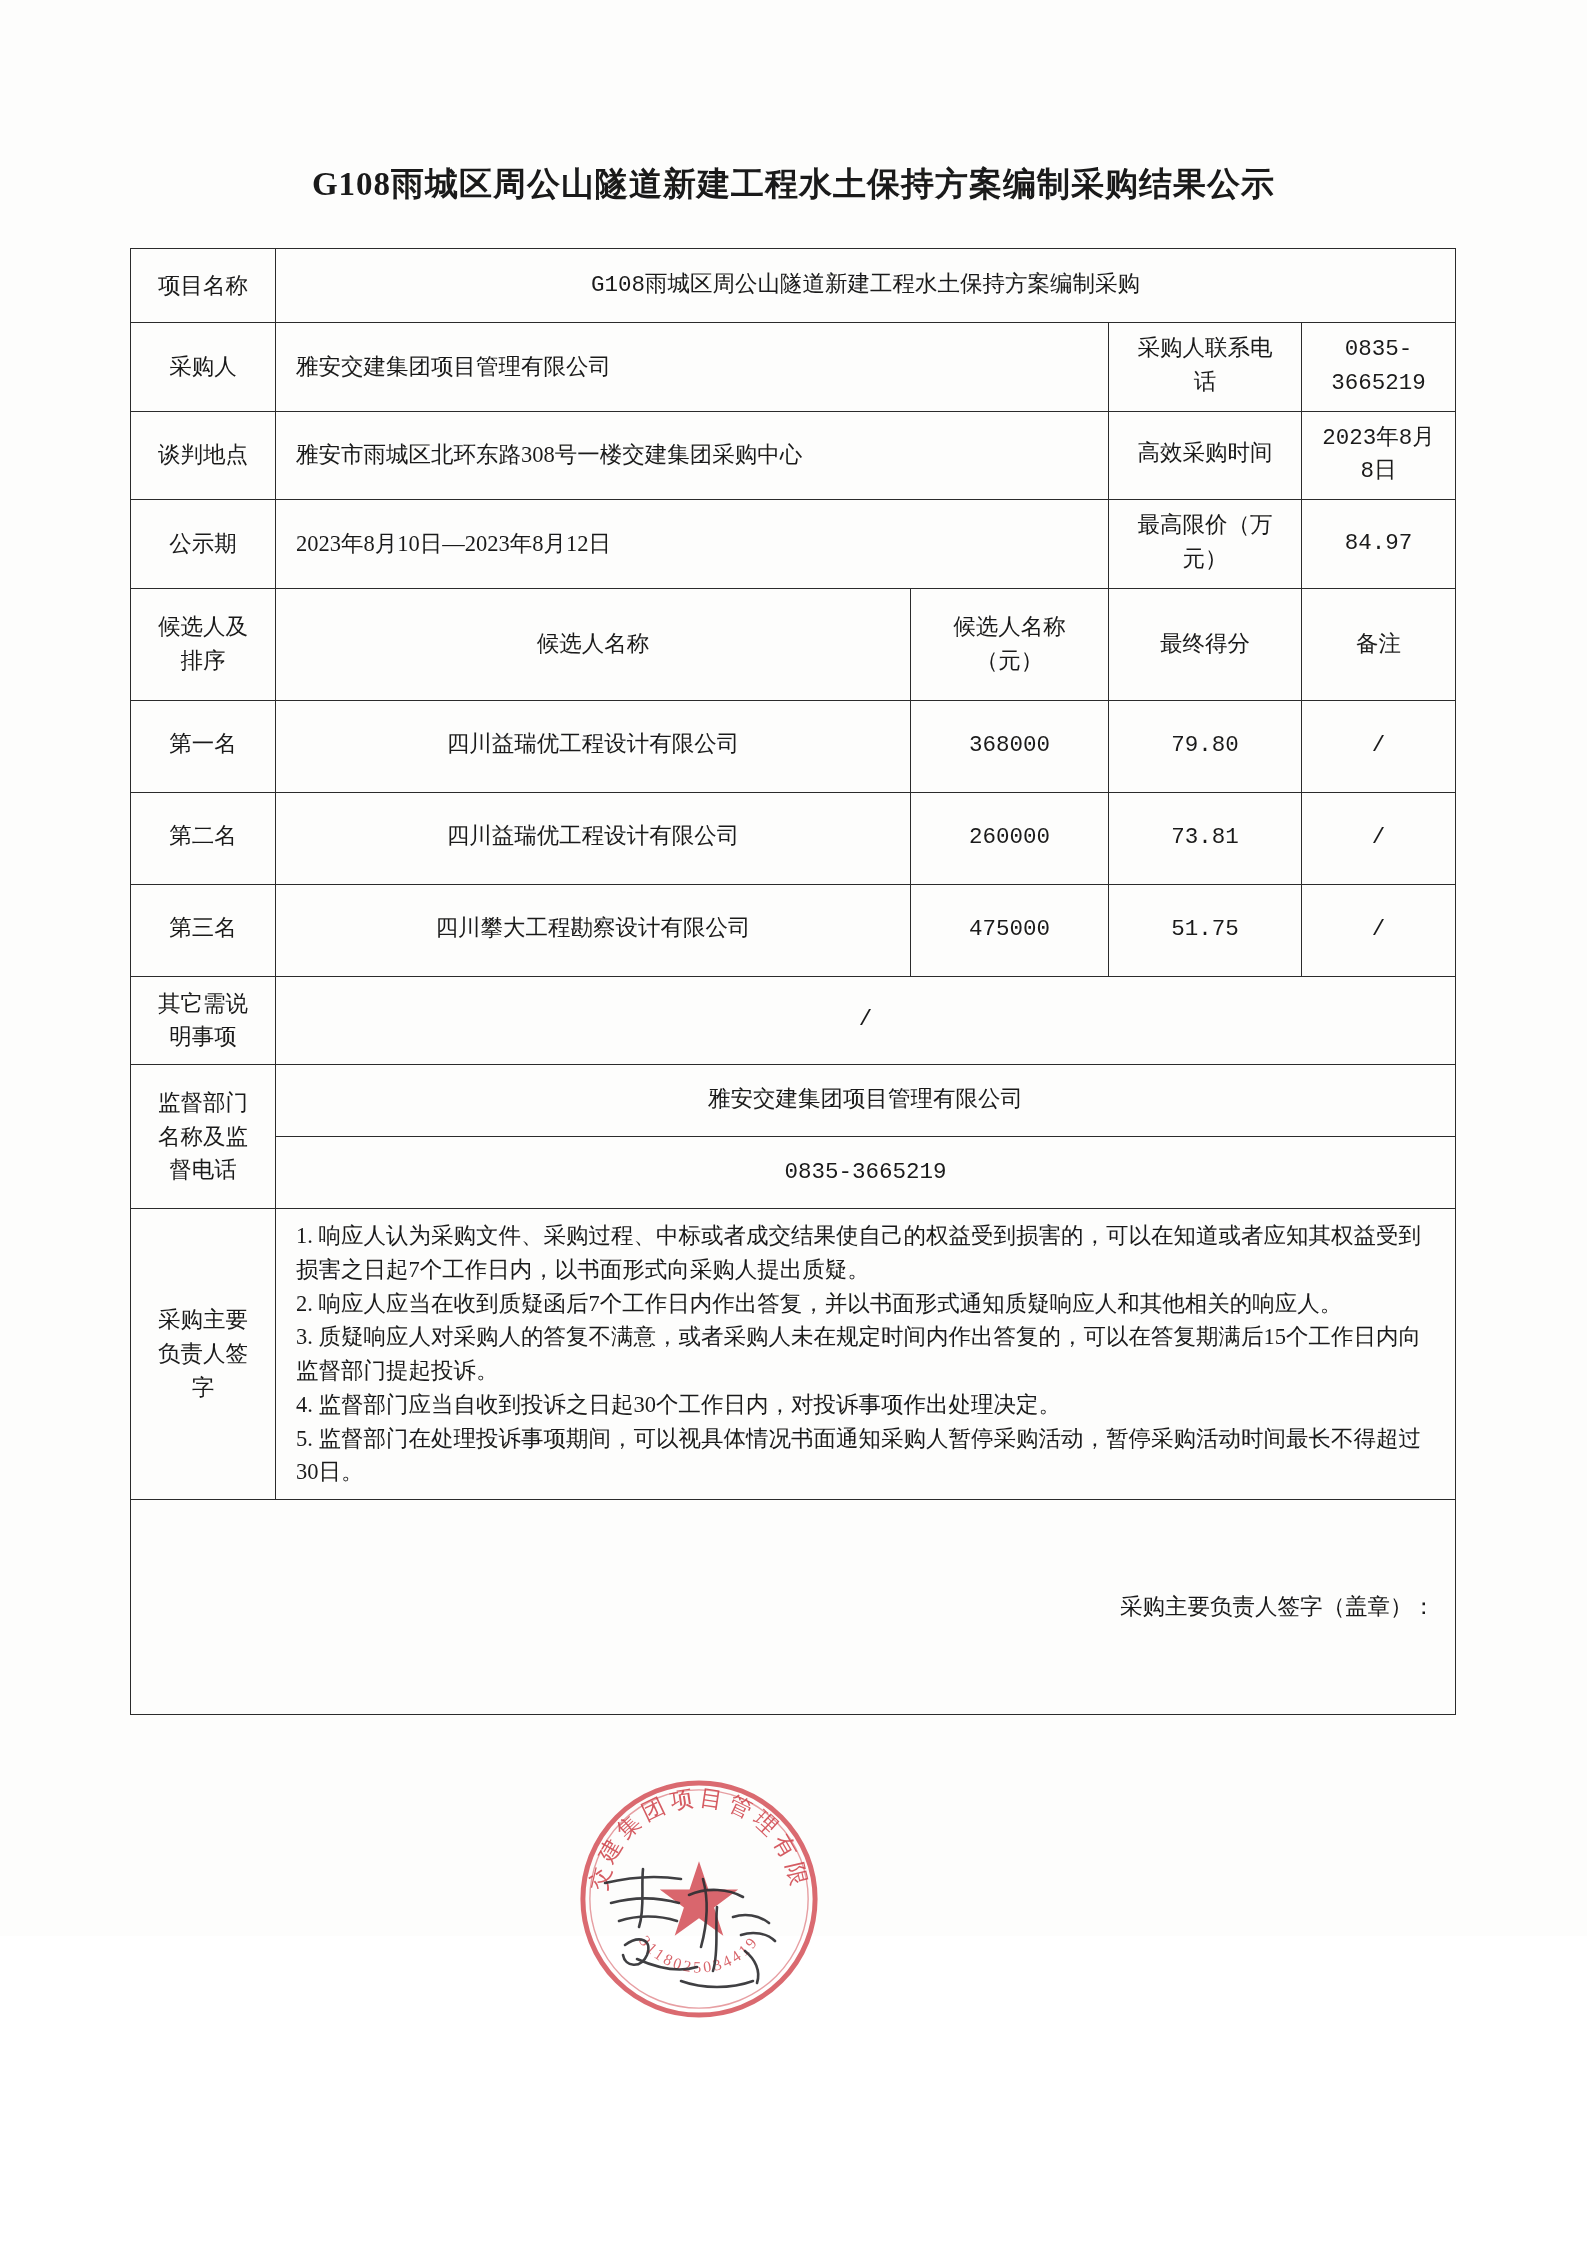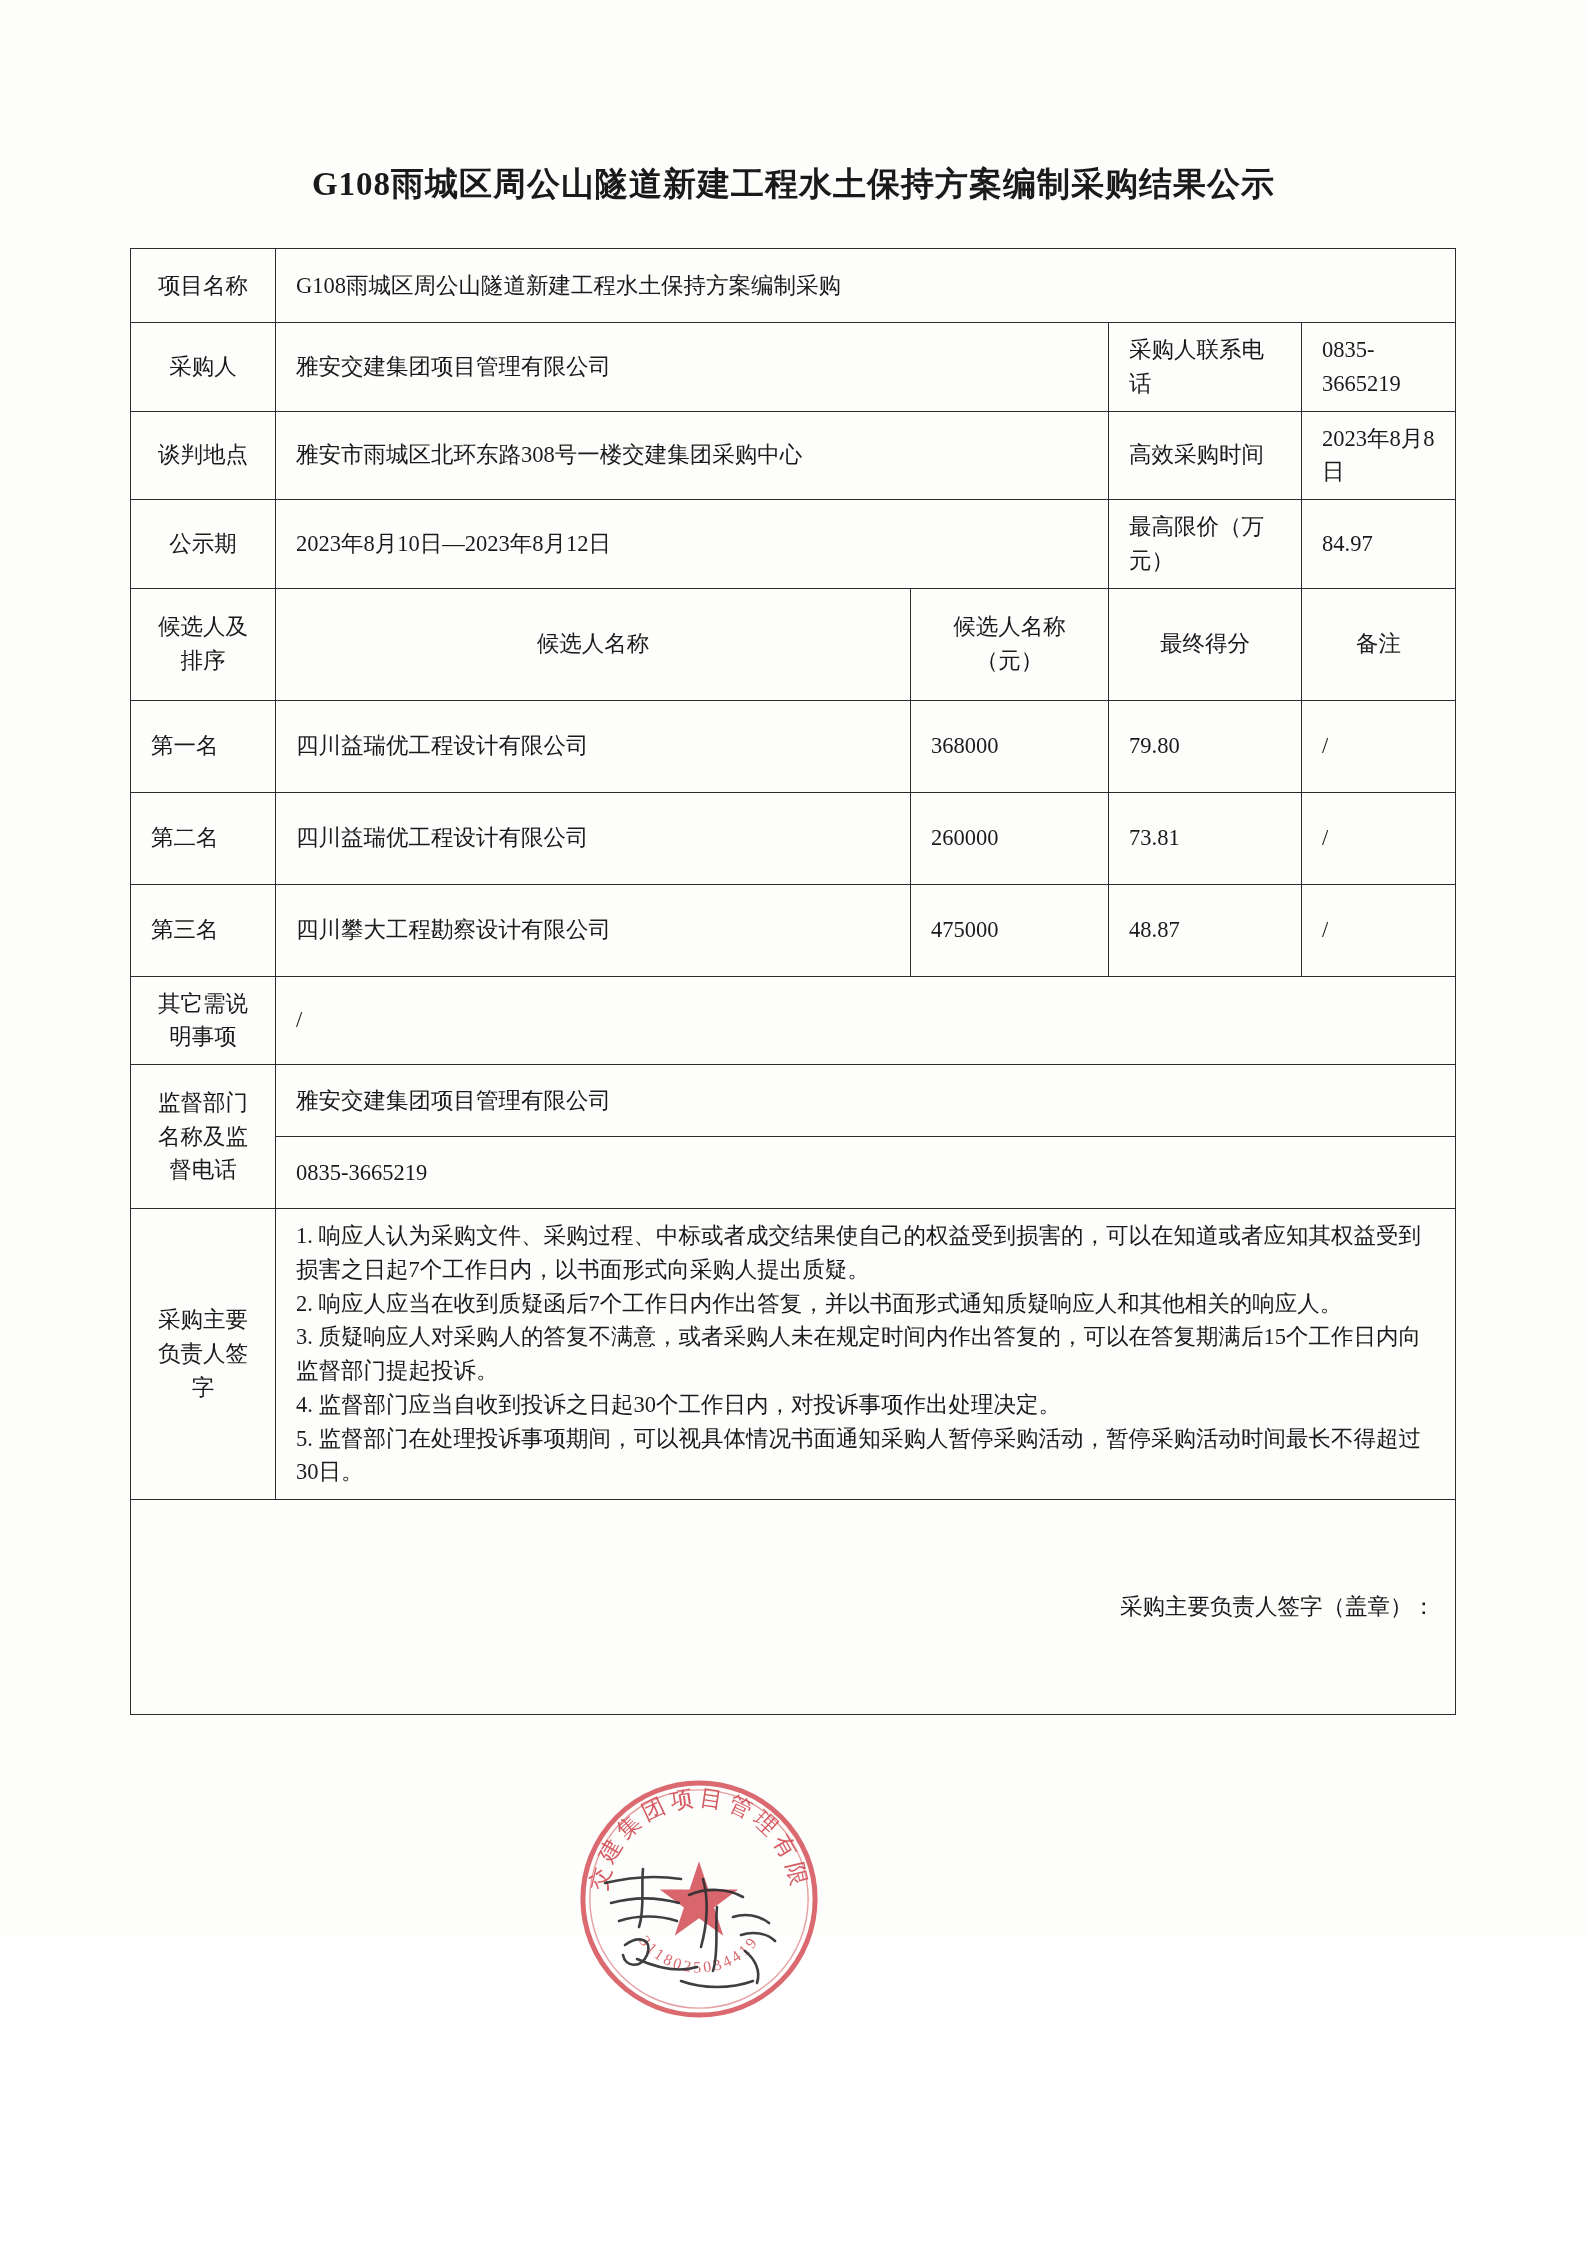--- a/index.html
+++ b/index.html
@@ -38,21 +38,21 @@
     border-collapse: collapse;
     table-layout: fixed;
   }
   table.main td {
     border: 1.6px solid #2b2b2b;
     font-size: 22.5px;
     padding: 10px 20px;
     vertical-align: middle;
     line-height: 1.5;
   }
-  .c-center { text-align: left; }
+  .c-center { text-align: center; font-family: Liberation Mono, monospace; }
   .c-left { text-align: left; }
   .lbl { text-align: center; }
   .h-row td { height: 112px; text-align: center; }
   .rank-row td { height: 92px; }
   .notes-cell {
     font-size: 22px;
     line-height: 1.72;
     text-align: left;
     padding: 16px 18px 16px 18px;
   }
@@ -142,21 +142,21 @@
         <td class="c-center" colspan="2">四川益瑞优工程设计有限公司</td>
         <td class="c-center">260000</td>
         <td class="c-center">73.81</td>
         <td class="c-center">/</td>
       </tr>
 
       <tr class="rank-row">
         <td class="c-center">第三名</td>
         <td class="c-center" colspan="2">四川攀大工程勘察设计有限公司</td>
         <td class="c-center">475000</td>
-        <td class="c-center">48.87</td>
+        <td class="c-center">51.75</td>
         <td class="c-center">/</td>
       </tr>
 
       <tr>
         <td class="lbl" style="height:78px">其它需说明事项</td>
         <td class="c-center" colspan="5">/</td>
       </tr>
 
       <tr>
         <td class="lbl" rowspan="2">监督部门名称及监督电话</td>

